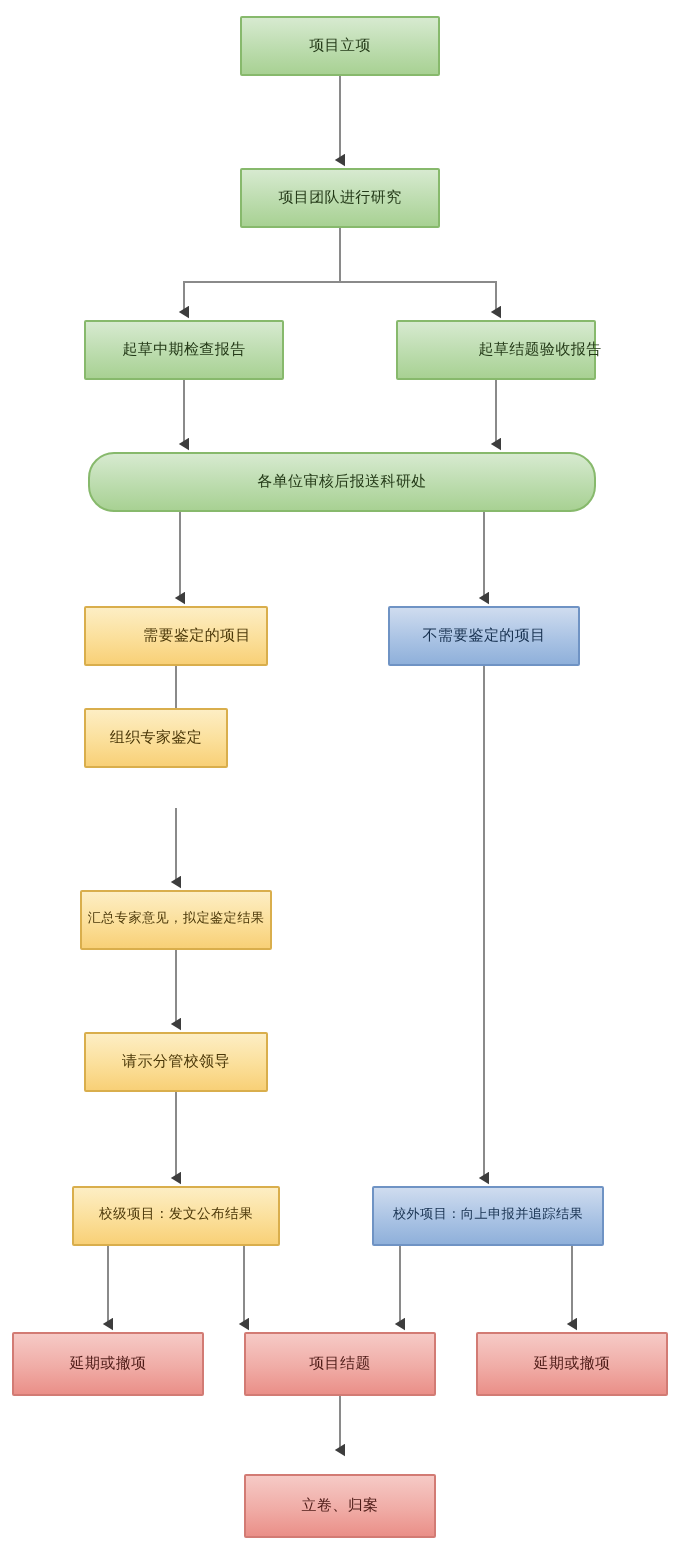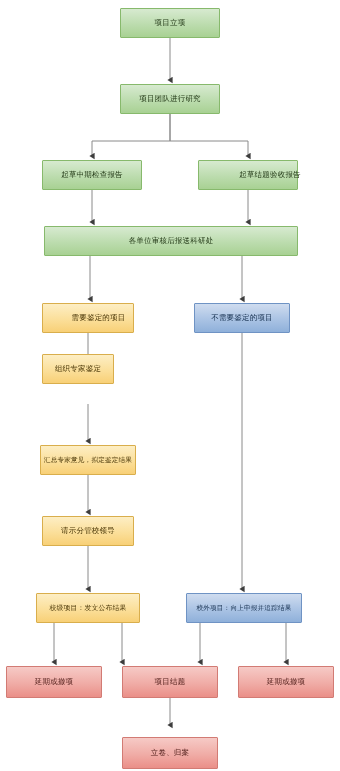--- a/index.html
+++ b/index.html
@@ -123,21 +123,21 @@
   </div>
 
   <div class="node node-green" style="left:42px; top:160px; width:100px; height:30px;">
     <span class="node-label">起草中期检查报告</span>
   </div>
 
   <div class="node node-green" style="left:198px; top:160px; width:100px; height:30px;padding-left:44px;">
     <span class="node-label">起草结题验收报告</span>
   </div>
 
-  <div class="node node-green" style="left:44px; top:226px; width:254px; height:30px;">
+  <div class="node node-green" style="left:44px; top:226px; width:254px; height:30px;border-radius:13px;">
     <span class="node-label">各单位审核后报送科研处</span>
   </div>
 
   <div class="node node-yellow" style="left:42px; top:303px; width:92px; height:30px;padding-left:21px;">
     <span class="node-label">需要鉴定的项目</span>
   </div>
 
   <div class="node node-blue" style="left:194px; top:303px; width:96px; height:30px;">
     <span class="node-label">不需要鉴定的项目</span>
   </div>

